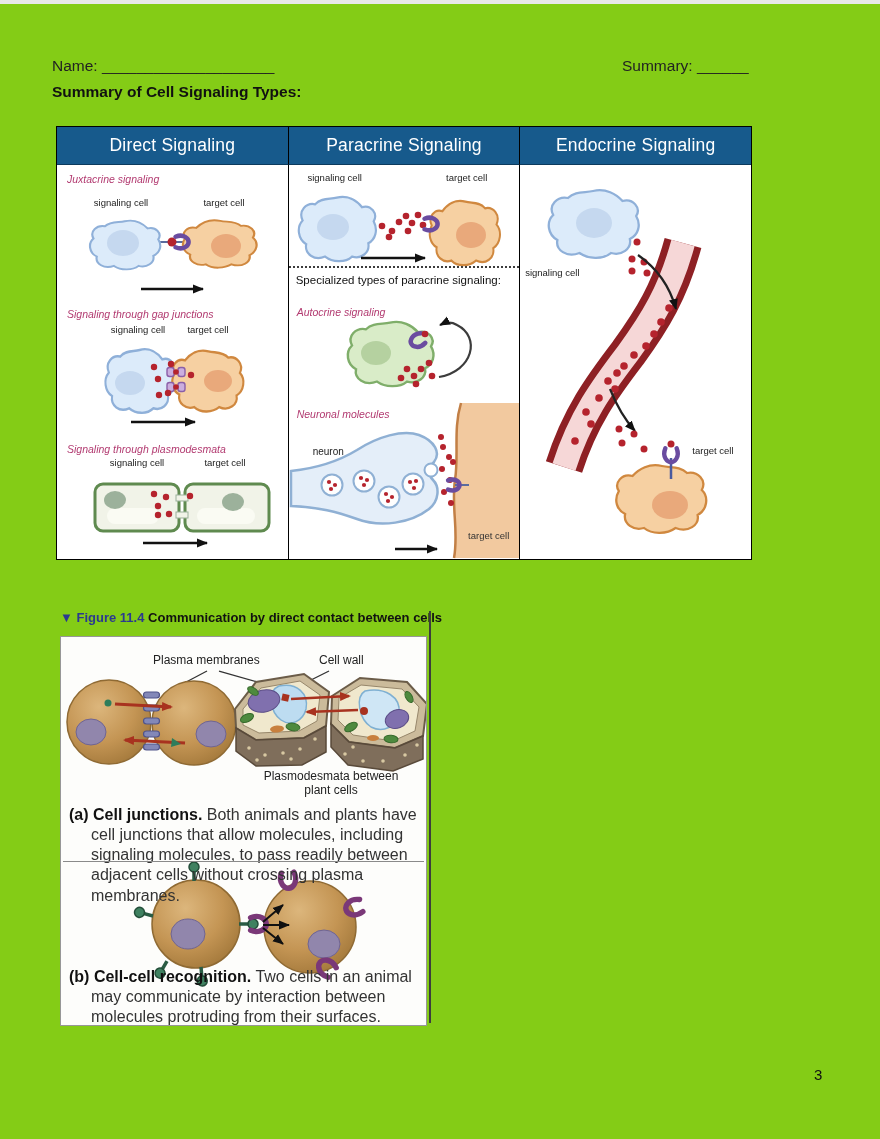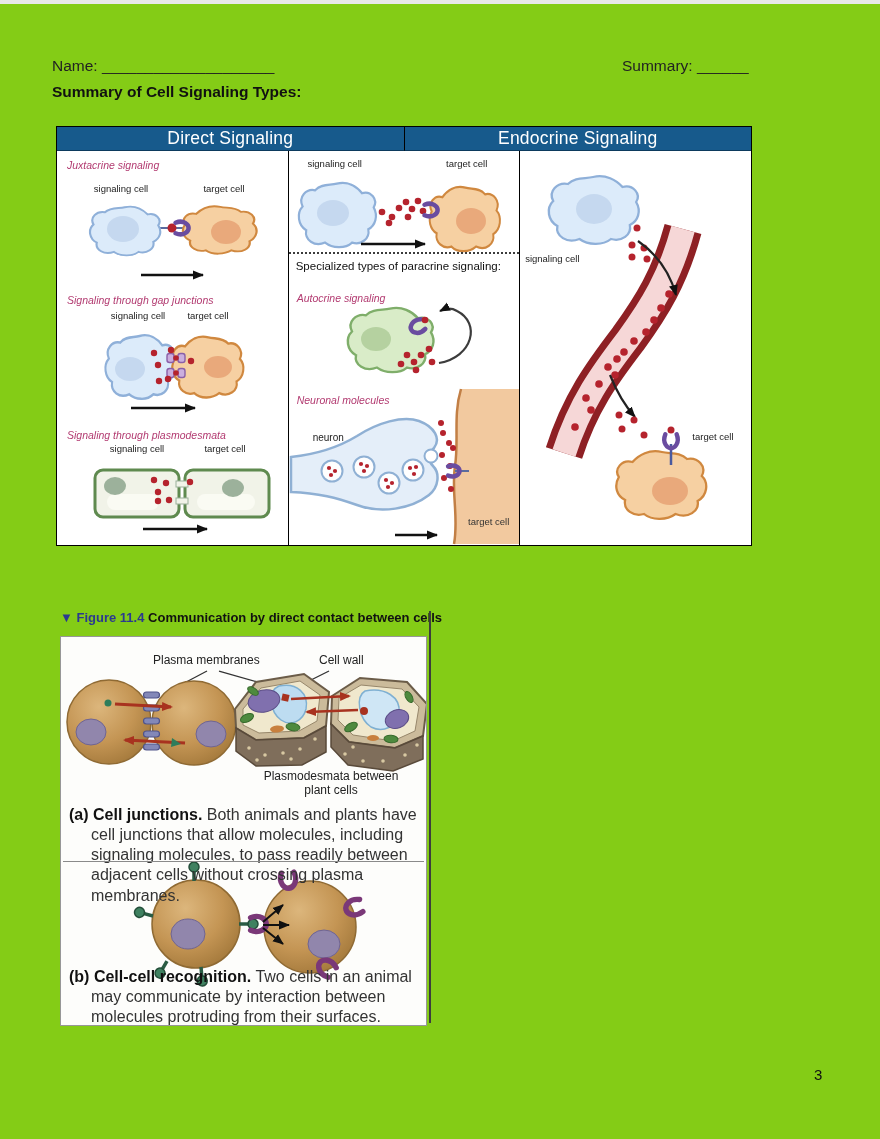--- a/index.html
+++ b/index.html
@@ -4,21 +4,21 @@
 <style>
   html,body{margin:0;padding:0;background:#e8e8e8;}
   .page{position:relative;width:880px;height:1139px;background:#84cc16;margin:4px auto;
         font-family:"Liberation Sans","DejaVu Sans",sans-serif;color:#1a1a1a;overflow:hidden;}
   .abs{position:absolute;}
   
   .hdr-line{font-size:15.5px;color:#222;}
   .ws-title{font-size:15.5px;font-weight:bold;color:#111;}
   
   .sig-table{position:absolute;left:56px;top:122px;width:694px;border:1.5px solid #000;display:flex;flex-direction:column;}
-  .sig-head{display:flex;height:24px;}
+  .sig-head{display:flex;height:38px;}
   .sig-head .hcell{flex:1;background:#175a8c;color:#fff;font-size:17.5px;display:flex;align-items:center;justify-content:center;
                    border-right:1.5px solid #000;border-bottom:1px solid #0c3a5d;letter-spacing:.2px;}
   .sig-head .hcell:last-child{border-right:none;}
   .sig-body{display:flex;height:394px;background:#fff;}
   .colbody{position:relative;flex:1;border-right:1.5px solid #000;overflow:hidden;}
   .colbody:last-child{border-right:none;}
   .mhead{position:absolute;font-style:italic;font-size:10.5px;color:#b23a70;white-space:nowrap;}
   .lbl{position:absolute;font-size:9.5px;line-height:1.15;text-align:center;color:#222;}
   .lbl1{position:absolute;font-size:9.5px;color:#222;white-space:nowrap;}
   .note{position:absolute;font-size:11.5px;color:#111;white-space:nowrap;}
@@ -69,20 +69,21 @@
 
 <div class="page">
 
   <div class="abs hdr-line" style="left:52px;top:53px;">Name: ____________________</div>
   <div class="abs hdr-line" style="left:622px;top:53px;">Summary: ______</div>
   <div class="abs ws-title" style="left:52px;top:79px;text-align:center;">Summary of Cell Signaling Types:</div>
 
   <div class="sig-table">
     <div class="sig-head">
       <div class="hcell">Direct Signaling</div>
+      <div class="hcell">Paracrine Signaling</div>
       <div class="hcell">Endocrine Signaling</div>
     </div>
     <div class="sig-body">
 
       <div class="colbody">
         <svg class="dsvg" width="230" height="394" viewBox="0 0 230 394">
 
           <g>
             <line x1="96" y1="77" x2="146" y2="77" stroke="#5b6b9e" stroke-width="2"></line>
             <use href="#blob" transform="translate(66,80) scale(0.82,0.72)" fill="#dcebfa" stroke="#8fb0d9" stroke-width="2.6"></use>

